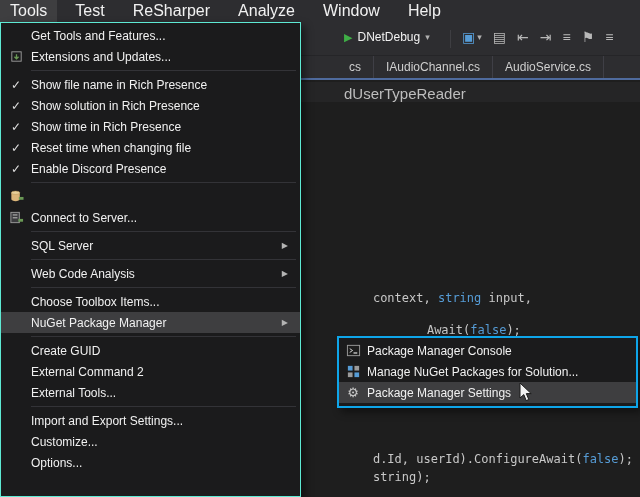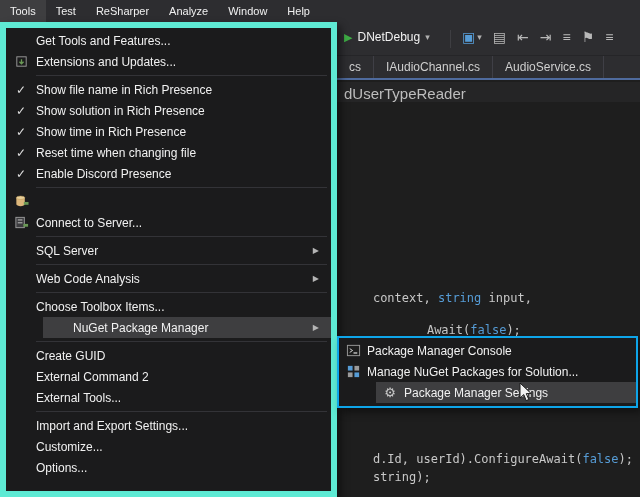--- a/index.html
+++ b/index.html
@@ -2,21 +2,21 @@
 <html><head>
 <meta charset="utf-8">
 <style>
   * { box-sizing: border-box; margin: 0; padding: 0; }
   html, body { width: 640px; height: 497px; overflow: hidden; }
   body { font-family: "Liberation Sans", sans-serif; background: #1e1e1e; }
   .app { position: relative; width: 640px; height: 497px; background: #1e1e1e; overflow: hidden; user-select: none; }
 
   
   .menubar { position: absolute; top: 0; left: 0; right: 0; height: 22px; background: #2d2d30;
-             display: flex; align-items: stretch; font-size: 11px; color: #f1f1f1; z-index: 5; }
+             display: flex; align-items: stretch; font-size: 16px; color: #f1f1f1; z-index: 5; gap: 8px; }
   .menubar-item { padding: 0 10px; display: flex; align-items: center; cursor: default; }
   .menubar-item.active { background: #3e3e40; }
 
   
   .toolbar { position: absolute; top: 22px; left: 0; right: 0; height: 34px; background: #2d2d30;
              border-bottom: 1px solid #252528; z-index: 1; }
   .run-group { position: absolute; left: 344px; top: 8px; display: flex; align-items: center; gap: 5px;
                font-size: 12px; color: #f1f1f1; }
   .play { color: #3fae46; font-size: 11px; }
   .caret { color: #b0b0b0; font-size: 9px; }
@@ -35,25 +35,25 @@
   .breadcrumb-bar { position: absolute; top: 82px; left: 0; right: 0; height: 20px; background: #252526; z-index: 1; }
   .breadcrumb { position: absolute; left: 344px; top: 3px; font-size: 15px; color: #bdbdbd; }
 
   
   .editor { position: absolute; top: 102px; left: 0; right: 0; bottom: 0; background: #1e1e1e; z-index: 0; }
   .code-line { position: absolute; font-family: "DejaVu Sans Mono", "Liberation Mono", monospace;
                font-size: 12px; color: #c8c8c8; white-space: pre; z-index: 2; }
   .kw { color: #569cd6; }
 
   
-  .menu { position: absolute; top: 22px; left: 0; width: 337px; height: 475px; background: #1b1b1c;
-          border: 6px solid #5eead4; padding-top: 2px; font-size: 12px; color: #f1f1f1; z-index: 20;
+  .menu { position: absolute; top: 22px; left: 0; width: 301px; height: 475px; background: #1b1b1c;
+          border: 1px solid #5eead4; padding-top: 2px; font-size: 12px; color: #f1f1f1; z-index: 20;
           box-shadow: 4px 4px 8px rgba(0,0,0,0.45); }
   .menu-item { height: 21px; display: flex; align-items: center; padding-right: 6px; cursor: default; }
-  .menu-item.highlight { background: #3e3e40; margin-left: 37px; }
+  .menu-item.highlight { background: #3e3e40; }
   .gutter { flex: 0 0 30px; text-align: center; display: flex; align-items: center; justify-content: center; }
   .check { color: #dcdcdc; font-size: 12px; }
   .mi-label { white-space: nowrap; }
   .mi-shortcut { margin-left: auto; padding-right: 32px; white-space: nowrap; }
   .mi-arrow { margin-left: auto; font-size: 8px; color: #b4b4b4; padding-right: 6px; }
   .menu-sep { height: 1px; background: #333337; margin: 3px 4px 3px 30px; }
 
   .submenu { position: absolute; top: 336px; left: 337px; width: 301px; background: #1b1b1c;
              border: 2px solid #0ea5e9; padding: 2px 0 3px 0; font-size: 12px; color: #f1f1f1; z-index: 25;
              box-shadow: 4px 4px 8px rgba(0,0,0,0.45); }

